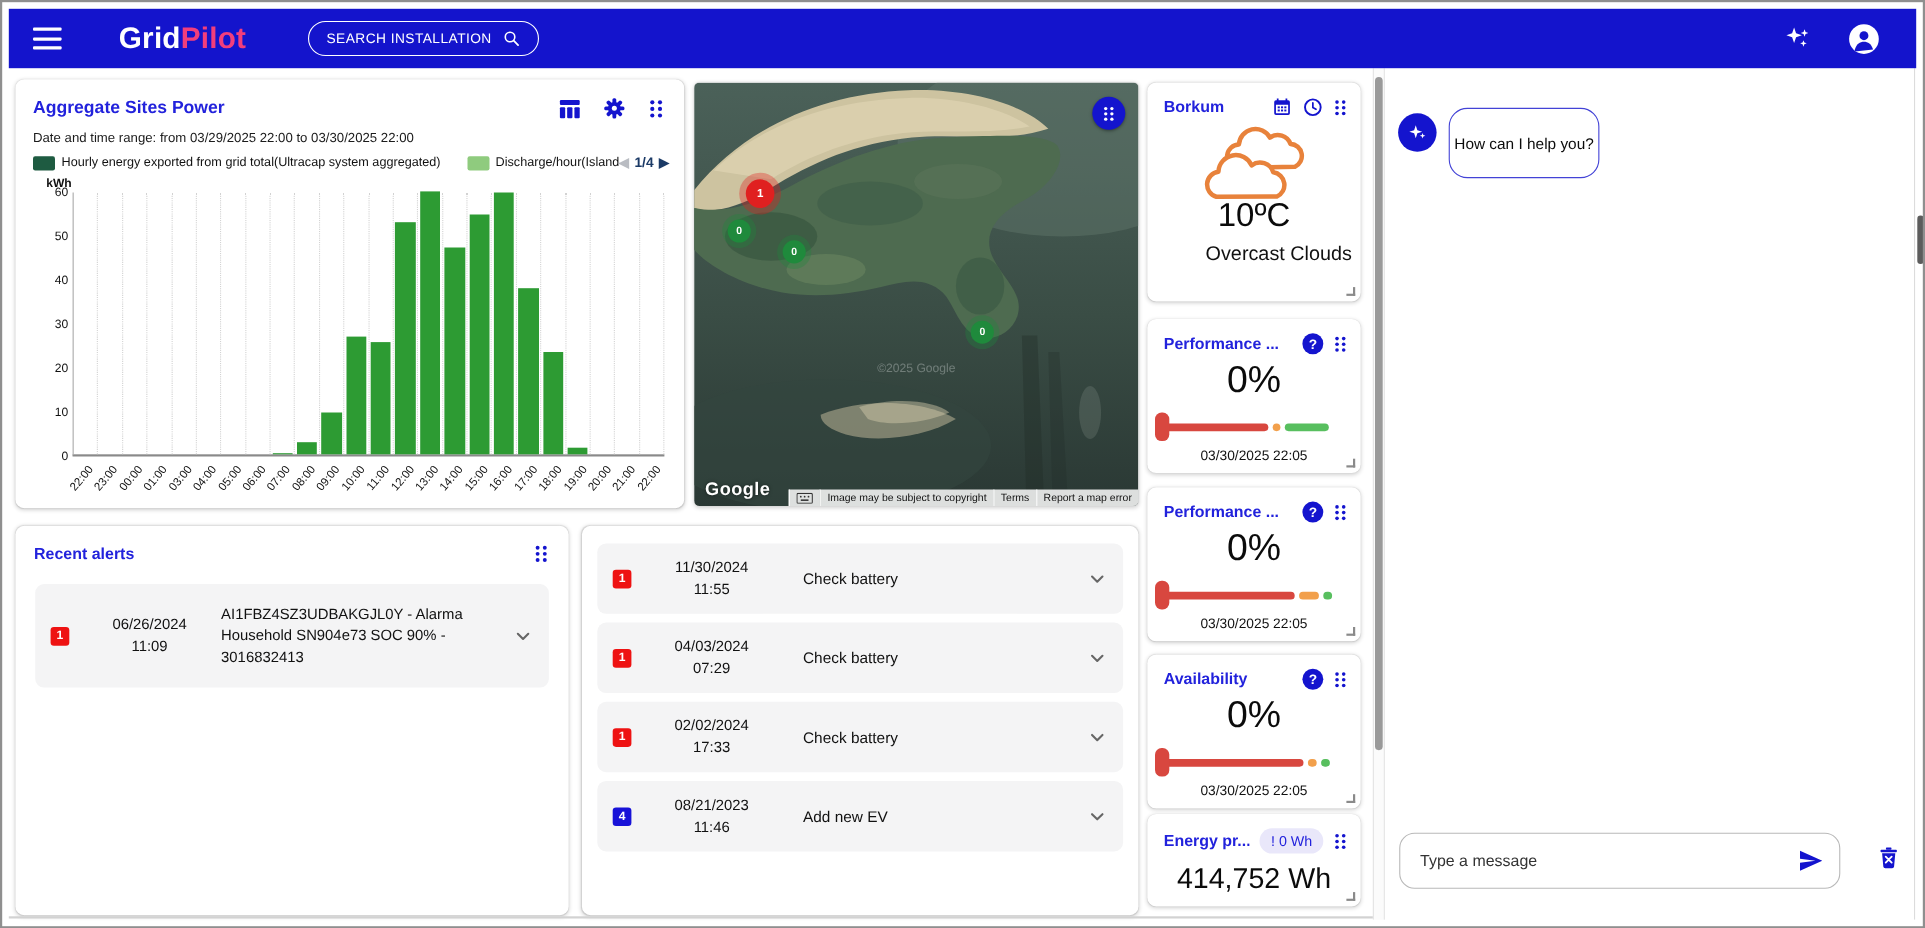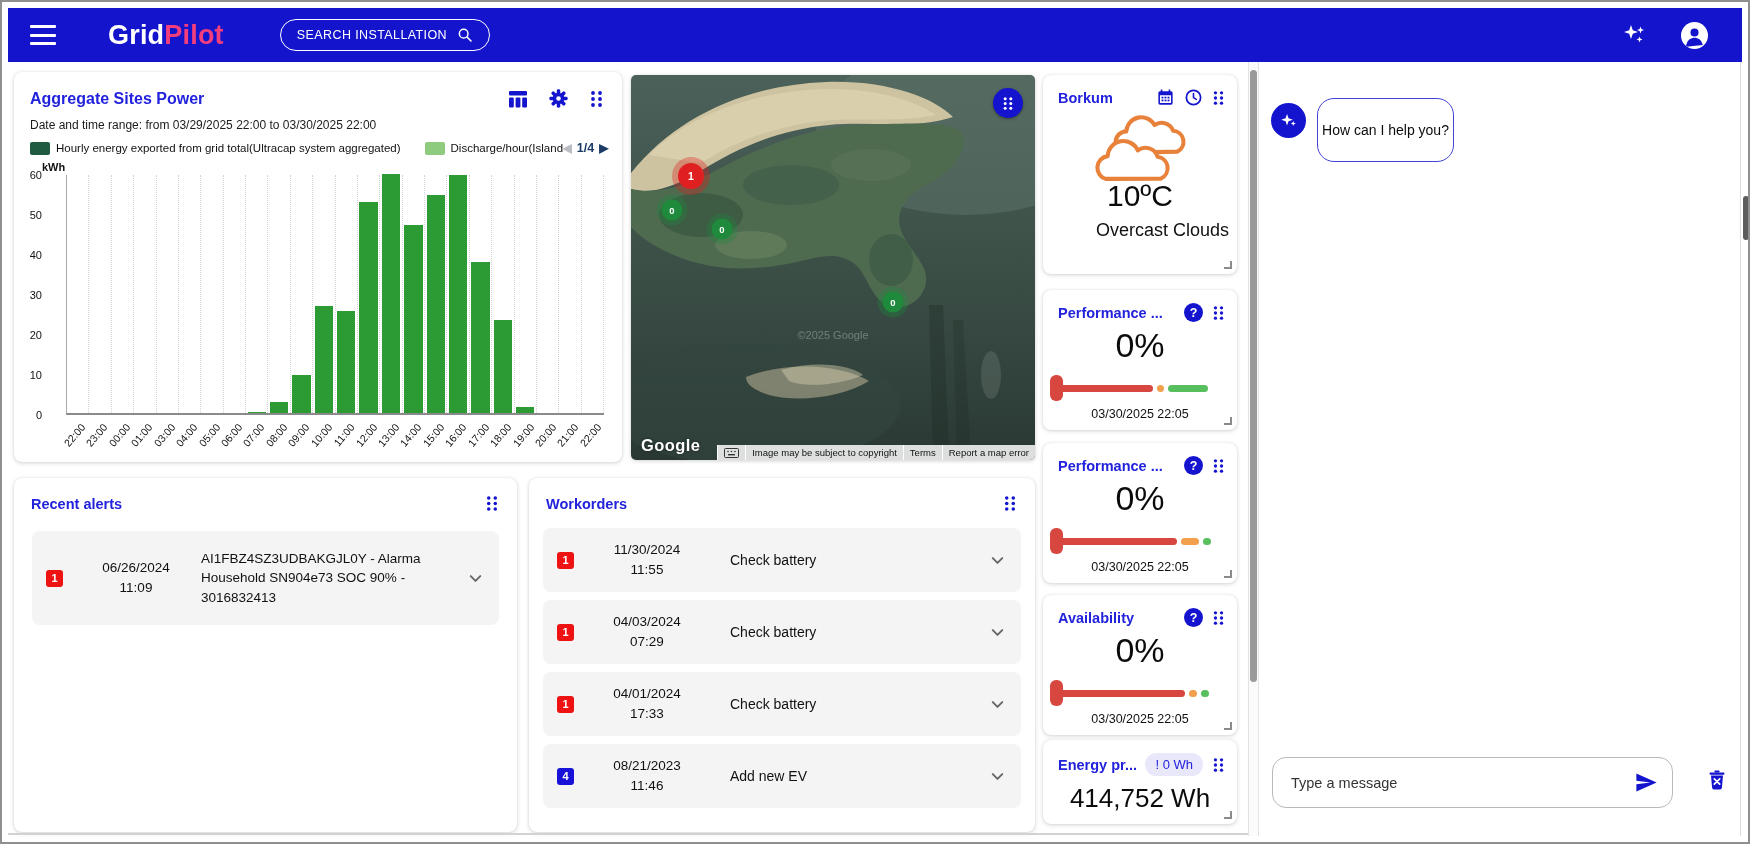--- a/index.html
+++ b/index.html
@@ -48,21 +48,21 @@
   .swatch { width:20px; height:13px; border-radius:2px; display:inline-block; }
   .legend-label { font-size:11.5px; color:#111; white-space:nowrap; }
   .legend-item:nth-child(2) .legend-label { max-width:112px; overflow:hidden; }
   .pager { margin-left:auto; display:flex; align-items:center; gap:5px; font-size:12.5px; color:#1b3a66; font-weight:bold; }
   .pager-arrow { font-size:12px; line-height:1; cursor:pointer; }
   .pager-prev { color:#b9bcc2; } .pager-prev::after{ content:"\25C0"; }
   .pager-next { color:#1b3a66; } .pager-next::after{ content:"\25B6"; }
   .kwh { font-size:11px; font-weight:bold; margin:6px 0 0 12px; }
   .plot-wrap { position:relative; margin:2px 4px 0 6px; }
   .yaxis { position:absolute; left:0; top:0; width:26px; height:240px; }
-  .ytick { position:absolute; right:20px; font-size:11px; color:#111; }
+  .ytick { position:absolute; right:0; font-size:11px; color:#111; }
   .plot-area { margin-left:30px; height:240px; border-left:1.5px solid #a9a9a9; border-bottom:2px solid #8a8a8a;
     display:flex; align-items:flex-end; }
   .bar-slot { flex:1; height:100%; display:flex; align-items:flex-end; border-right:1px dotted #d2d2d2; }
   .bar { width:100%; margin:0 1.5px; }
   .xlabels { margin-left:30px; display:flex; height:46px; }
   .x-slot { flex:1; position:relative; }
   .xlabel { position:absolute; right:45%; top:6px; font-size:10.5px; color:#111;
     white-space:nowrap; transform:rotate(-50deg); transform-origin:100% 0; }
 
   
@@ -628,33 +628,20 @@
         <span class="chev">
           <svg width="19" height="19" viewBox="0 0 16 16">
             <path d="M4 6l4 4 4-4" fill="none" stroke="#666" stroke-width="1.6" stroke-linecap="round" stroke-linejoin="round"></path>
           </svg>
         </span>
       </div>
     </div>
 </div>
 
 <div class="card work-card">
-  <div class="list-head">
-    <div class="list-title blue">Workorders</div>
-    <span class="dragdots" style="cursor:grab;">
-        <svg width="14" height="17" viewBox="0 0 15 18" fill="#1414CE">
-          <circle cx="4" cy="3" r="1.9"></circle>
-          <circle cx="11" cy="3" r="1.9"></circle>
-          <circle cx="4" cy="9" r="1.9"></circle>
-          <circle cx="11" cy="9" r="1.9"></circle>
-          <circle cx="4" cy="15" r="1.9"></circle>
-          <circle cx="11" cy="15" r="1.9"></circle>
-        </svg>
-      </span>
-  </div>
   <div class="list-body" id="work-list">
       <div class="row-item">
         <span class="sev-badge" style="background: rgb(238, 18, 18);">1</span>
         <div class="row-date">
           <div>11/30/2024</div>
           <div>11:55</div>
         </div>
         <div class="row-task">Check battery</div>
         <span class="chev">
           <svg width="19" height="19" viewBox="0 0 16 16">
@@ -671,21 +658,21 @@
         <div class="row-task">Check battery</div>
         <span class="chev">
           <svg width="19" height="19" viewBox="0 0 16 16">
             <path d="M4 6l4 4 4-4" fill="none" stroke="#666" stroke-width="1.6" stroke-linecap="round" stroke-linejoin="round"></path>
           </svg>
         </span>
       </div>
       <div class="row-item">
         <span class="sev-badge" style="background: rgb(238, 18, 18);">1</span>
         <div class="row-date">
-          <div>04/01/2024</div>
+          <div>02/02/2024</div>
           <div>17:33</div>
         </div>
         <div class="row-task">Check battery</div>
         <span class="chev">
           <svg width="19" height="19" viewBox="0 0 16 16">
             <path d="M4 6l4 4 4-4" fill="none" stroke="#666" stroke-width="1.6" stroke-linecap="round" stroke-linejoin="round"></path>
           </svg>
         </span>
       </div>
       <div class="row-item">

